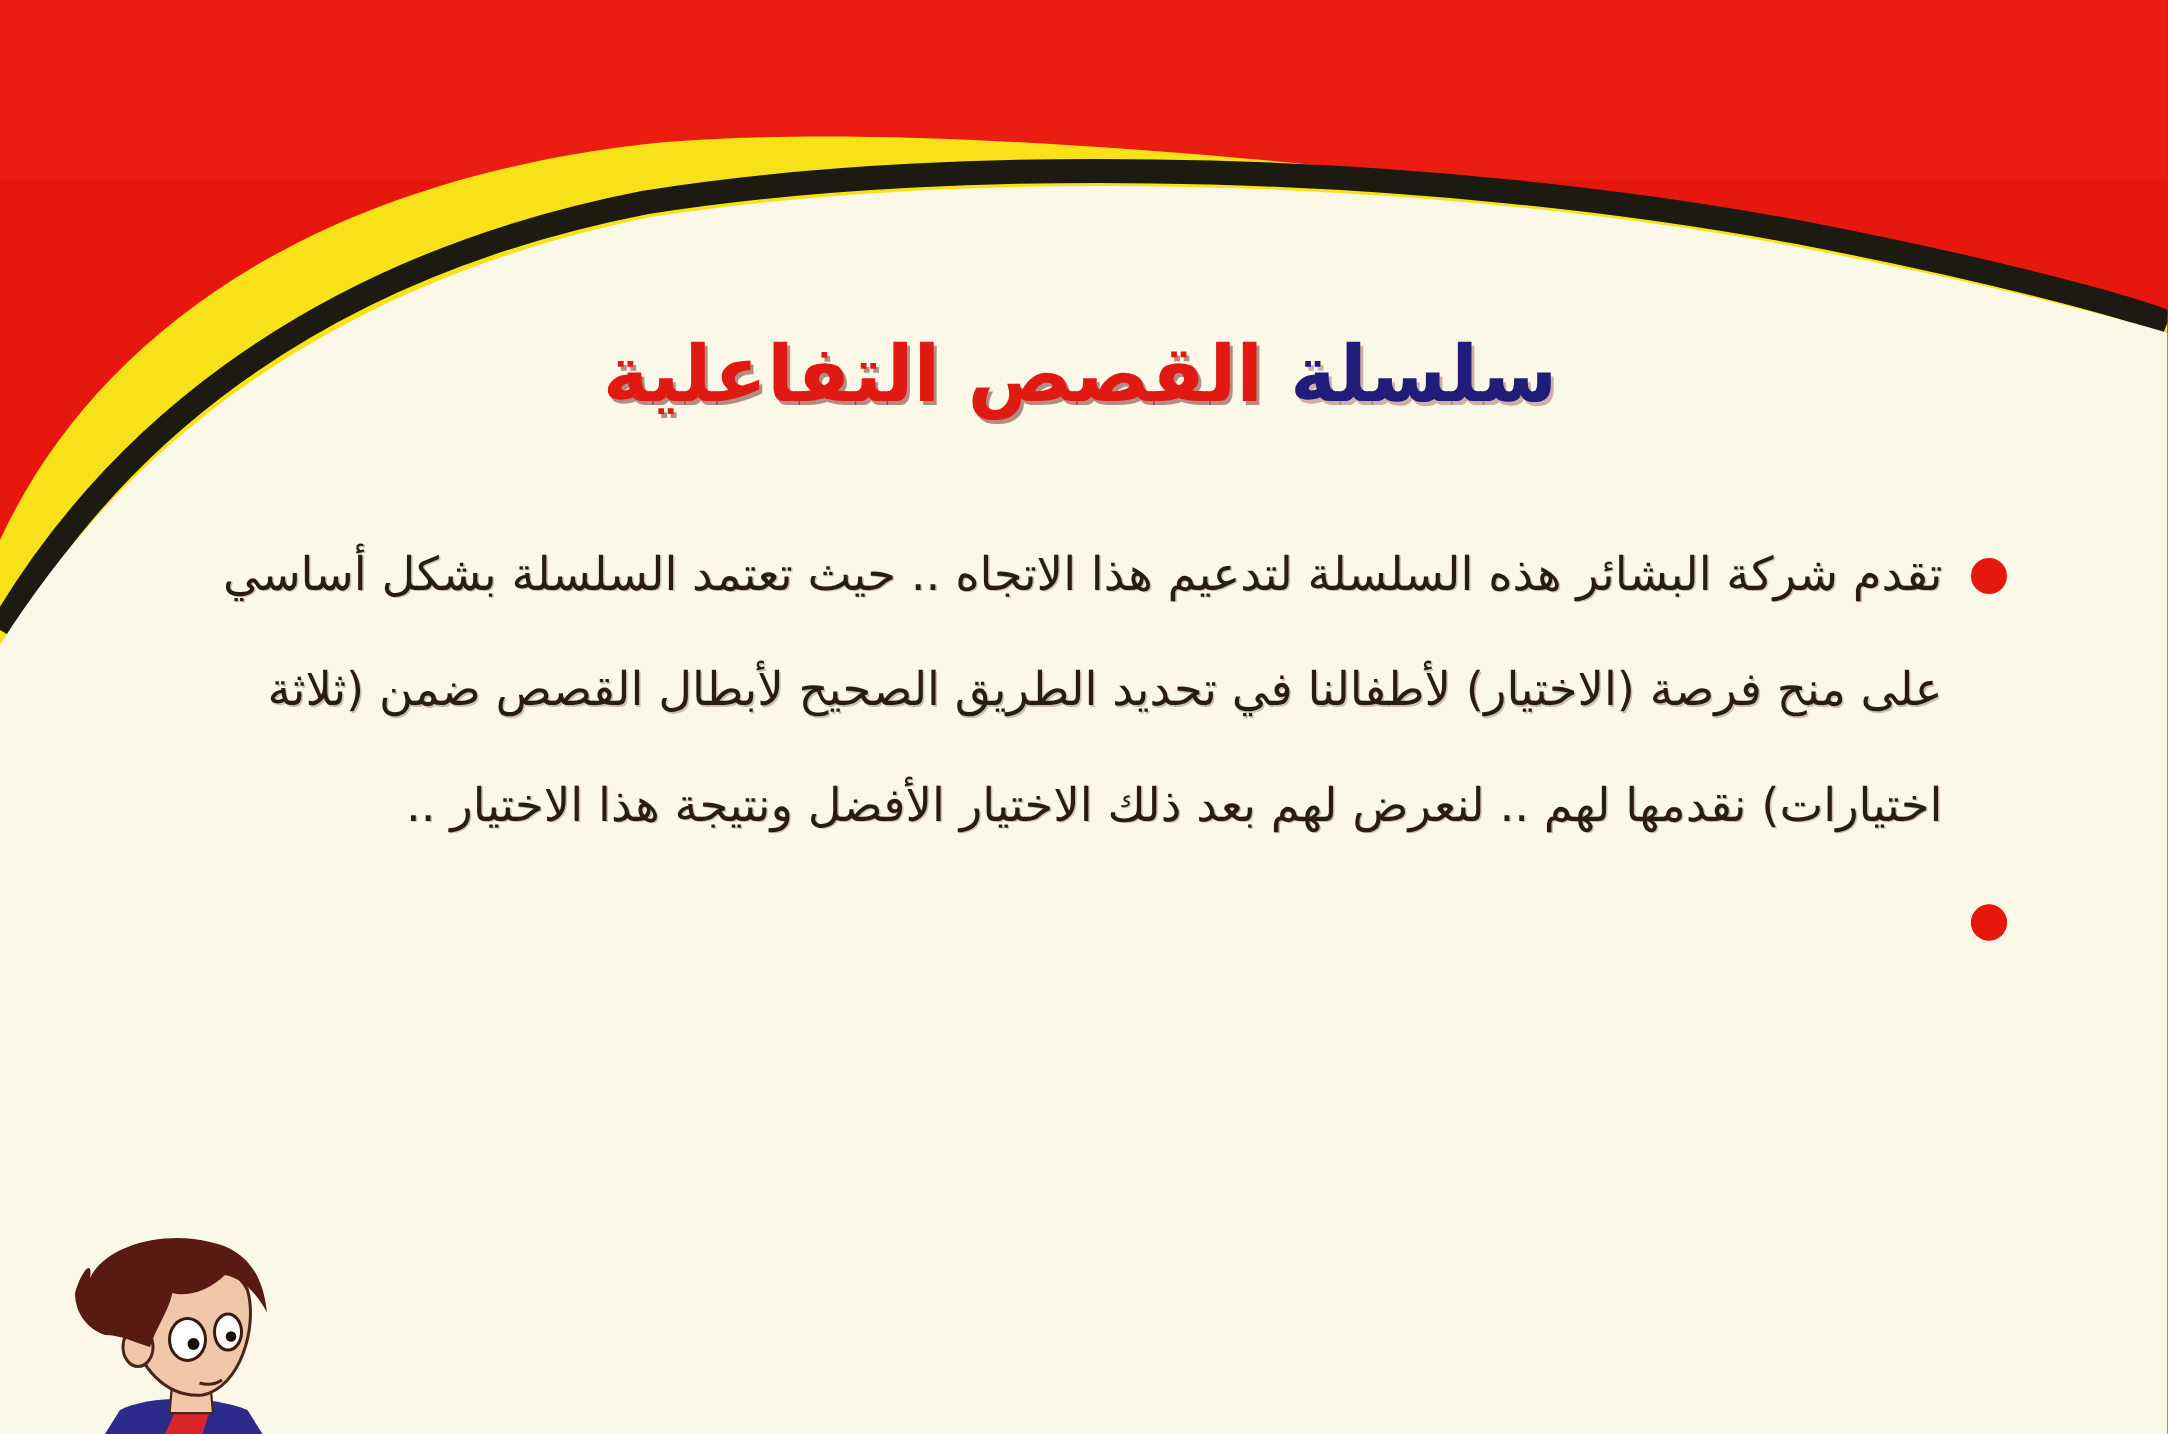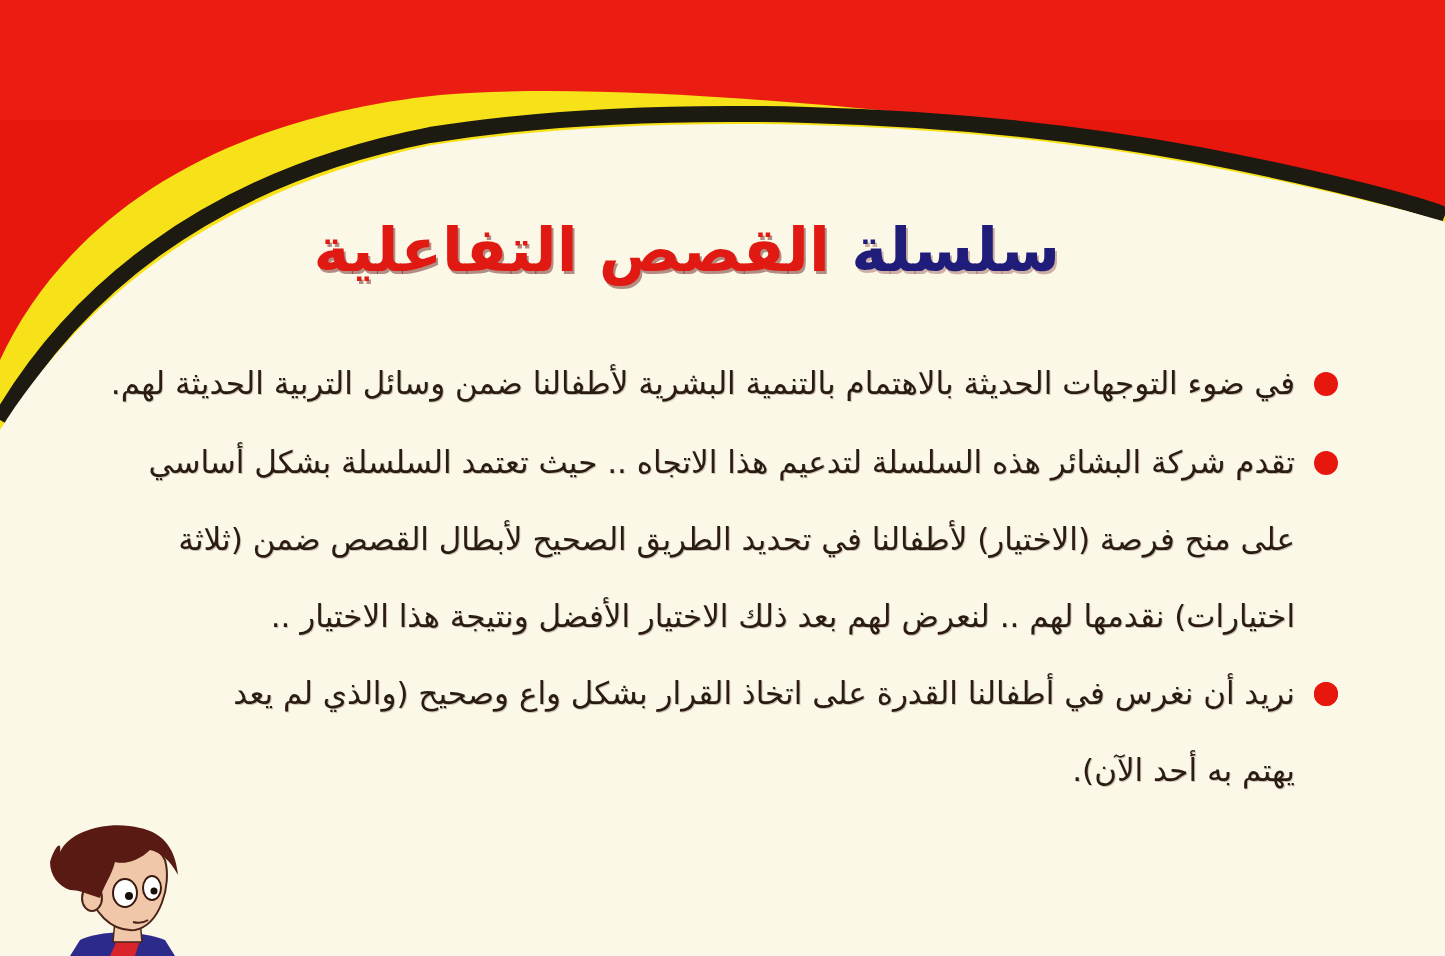--- a/index.html
+++ b/index.html
@@ -29,21 +29,21 @@
     }
     .title {
       position: absolute;
       top: 200px;
       left: 380px;
       width: 680px;
       text-align: center;
       direction: rtl;
       font-family: "DejaVu Sans", sans-serif;
       font-weight: bold;
-      font-size: 61px;
+      font-size: 52px;
       line-height: 100px;
       white-space: nowrap;
     }
     .title .t1 {
       color: #1f1c7a;
       text-shadow: 2px 3px 0 rgba(120,40,40,0.35);
     }
     .title .t2 {
       color: #e01a12;
       text-shadow: 2px 3px 0 rgba(90,10,10,0.45);
@@ -100,34 +100,29 @@
 
     <path d="M0 430 C 75 310, 205 192, 432 145 C 655 110, 960 120, 1200 165 C 1330 190, 1420 214, 1445 222 L 1445 956 L 0 956 Z" fill="#fbf8e8"></path>
   </svg>
 
   <div class="title">
     <span class="t1">سلسلة</span>
     <span class="t2">القصص التفاعلية</span>
   </div>
 
   <div class="content">
-    <div class="bullet b1">
-      <span class="dot"></span>
-      <span>في ضوء التوجهات الحديثة بالاهتمام بالتنمية البشرية لأطفالنا ضمن وسائل التربية الحديثة لهم.</span>
-    </div>
     <div class="bullet b2">
       <span class="dot"></span>
       <span>تقدم شركة البشائر هذه السلسلة لتدعيم هذا الاتجاه .. حيث تعتمد السلسلة بشكل أساسي على منح فرصة (الاختيار) لأطفالنا في تحديد الطريق الصحيح لأبطال القصص ضمن (ثلاثة اختيارات) نقدمها لهم .. لنعرض لهم بعد ذلك الاختيار الأفضل ونتيجة هذا الاختيار ..</span>
     </div>
     <div class="bullet b3">
       <span class="dot"></span>
     </div>
     <div class="bullet b4">
       <span class="dot"></span>
-      <span>نريد أن نغرس في أطفالنا القدرة على اتخاذ القرار بشكل واع وصحيح (والذي لم يعد يهتم به أحد الآن).</span>
     </div>
   </div>
 
   <svg class="character" viewBox="0 0 200 166" xmlns="http://www.w3.org/2000/svg">
 
     <path d="M70 166 L 80 150 C 100 140, 140 140, 165 150 L 175 166 Z" fill="#2c2a8a"></path>
     <path d="M110 166 L 118 148 L 140 150 L 135 166 Z" fill="#d8242a"></path>
 
     <path d="M115 130 L 140 130 L 142 152 L 113 152 Z" fill="#f0c7a8" stroke="#4a2418" stroke-width="1.5"></path>
 

